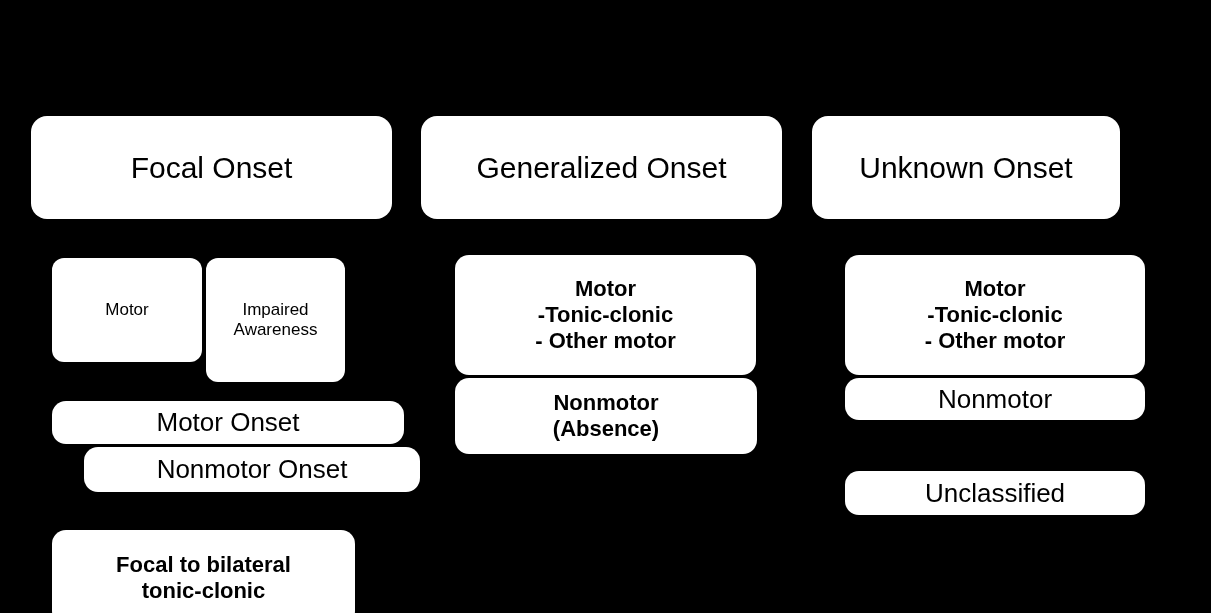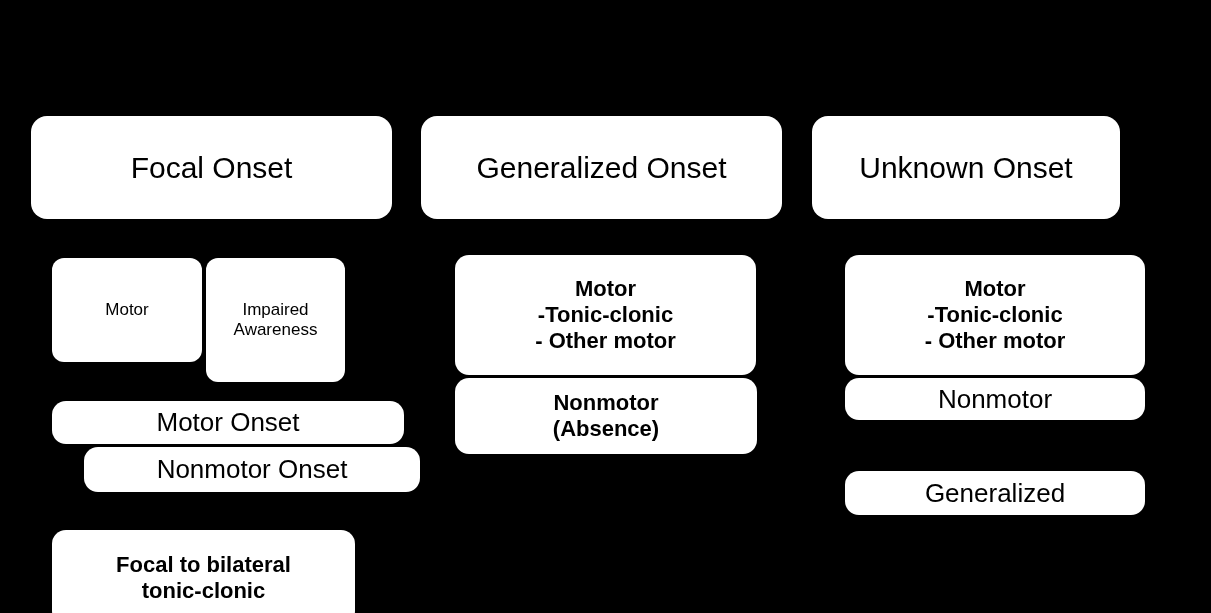--- a/index.html
+++ b/index.html
@@ -97,15 +97,15 @@
 (Absence)</div>
 
   <div class="box header-box" id="unk-header">Unknown Onset</div>
 
   <div class="box multi-box" id="unk-motor">Motor
 -Tonic-clonic
 - Other motor</div>
 
   <div class="box sub-box" id="unk-nonmotor">Nonmotor</div>
 
-  <div class="box sub-box" id="unk-unclassified">Generalized</div>
+  <div class="box sub-box" id="unk-unclassified">Unclassified</div>
 
 </div>
 
 </body></html>

